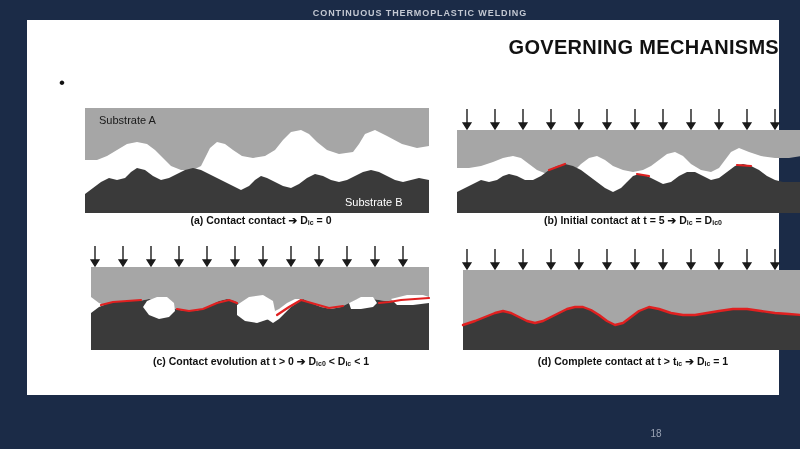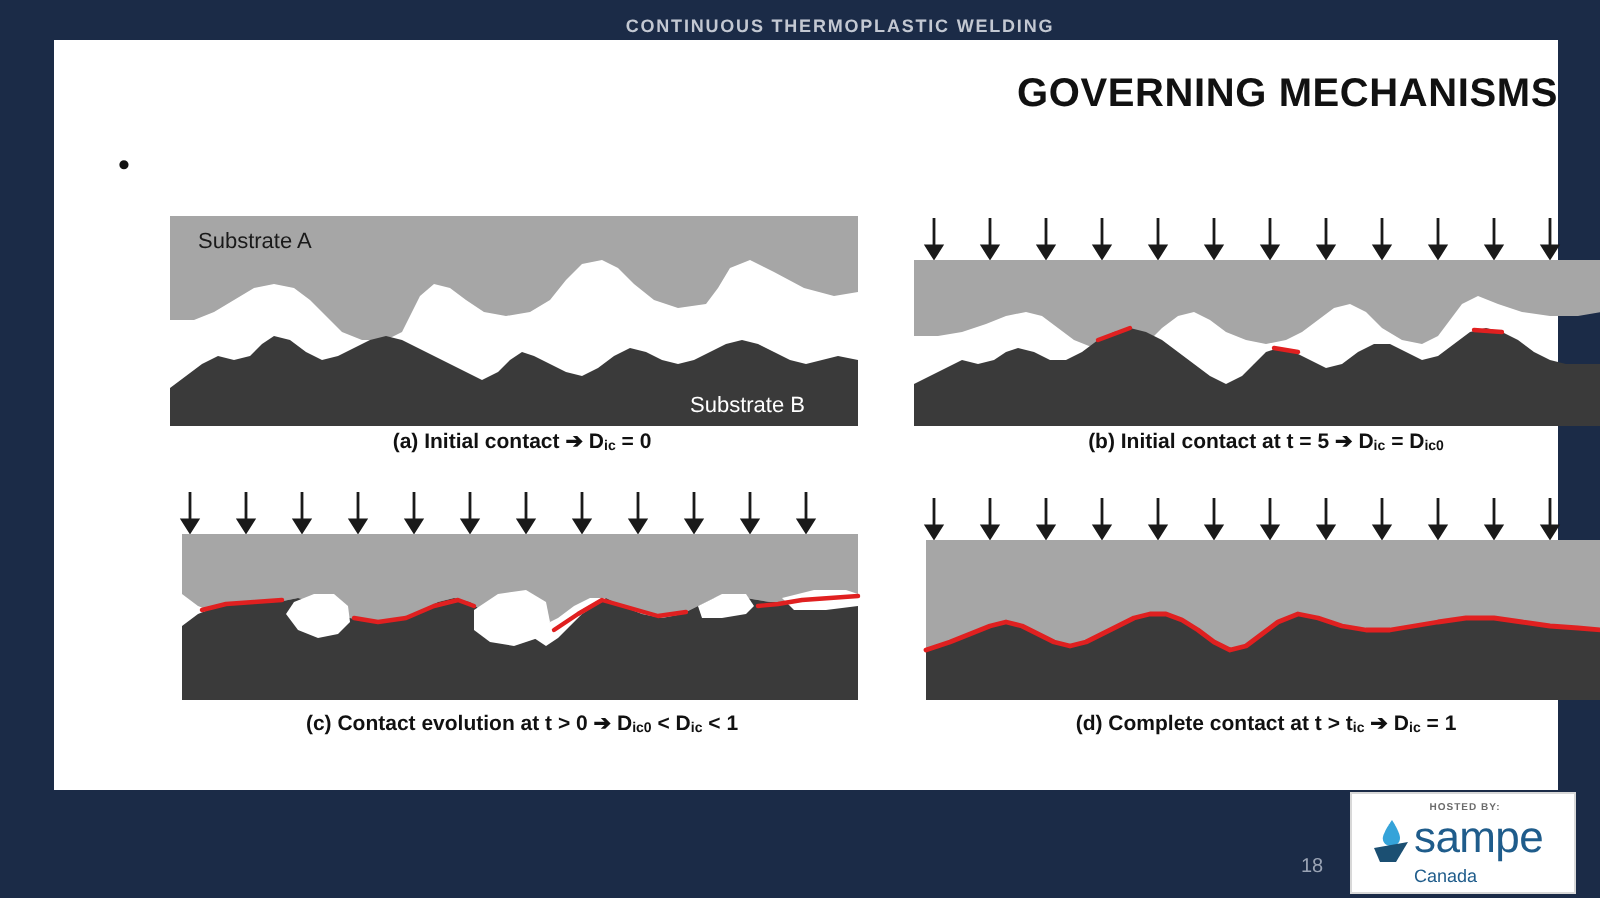--- a/index.html
+++ b/index.html
@@ -135,21 +135,21 @@
         <svg width="368" height="105" viewBox="0 0 368 105">
 
           <path fill="#a6a6a6" d="M8,0 L352,0 L352,38 L340,40 L325,36 L310,28 L298,22 L288,26 L282,36 L276,44 L262,46 L250,42 L240,34 L232,26 L224,22 L214,24 L206,32 L198,42 L188,48 L176,50 L165,48 L156,42 L148,36 L140,34 L133,40 L128,50 L124,58 L116,62 L104,62 L94,58 L86,50 L78,42 L70,36 L60,34 L50,36 L40,42 L30,48 L20,52 L8,52 Z"></path>
 
           <path fill="#3a3a3a" d="M8,105 L8,86 L16,80 L24,74 L32,70 L40,72 L48,70 L54,64 L60,60 L68,62 L76,68 L84,72 L92,70 L100,66 L108,62 L116,60 L124,62 L132,66 L140,70 L148,74 L156,78 L164,82 L172,78 L178,72 L184,68 L190,70 L198,74 L206,78 L214,80 L222,76 L230,70 L238,66 L246,68 L254,72 L262,74 L270,72 L278,68 L286,64 L294,62 L302,64 L310,68 L318,72 L326,74 L334,72 L342,70 L352,72 L352,105 Z"></path>
 
           <text x="22" y="16" font-family="Liberation Sans, sans-serif" font-size="11" fill="#1a1a1a">Substrate A</text>
           <text x="268" y="98" font-family="Liberation Sans, sans-serif" font-size="11" fill="#ffffff">Substrate B</text>
         </svg>
         <div class="caption cap-top">
-          <span>(a) Initial contact</span>
+          <span>(a) Contact contact</span>
           <span class="arrowglyph">➔</span>
           <span>D</span><span class="sub">ic</span>
           <span>= 0</span>
         </div>
       </div>
 
       <div class="panel panel-b">
         <svg width="368" height="105" viewBox="0 0 368 105">
           <g stroke="#1a1a1a" stroke-width="1.4" fill="#1a1a1a">
             <g>
@@ -366,23 +366,14 @@
           <span>= 1</span>
         </div>
       </div>
 
     </div>
   </div>
 
   <div class="page-number">18</div>
 
 
-  <div class="sampe-logo">
-    <div class="sampe-hosted">HOSTED BY:</div>
-    <svg class="sampe-mark" width="19" height="22" viewBox="0 0 19 22">
-      <path d="M10,0 C10,0 14,6 14,9 C14,11.6 12,13 9.6,13 C7.2,13 5.4,11.4 5.4,9.2 C5.4,6.4 10,0 10,0 Z" fill="#35a3d9"></path>
-      <path d="M1,14 L18,11 L12,21 L4,21 Z" fill="#1b4f72"></path>
-    </svg>
-    <div class="sampe-word">sampe</div>
-    <div class="sampe-canada">Canada</div>
-  </div>
 
 </div>
 
 </body></html>

